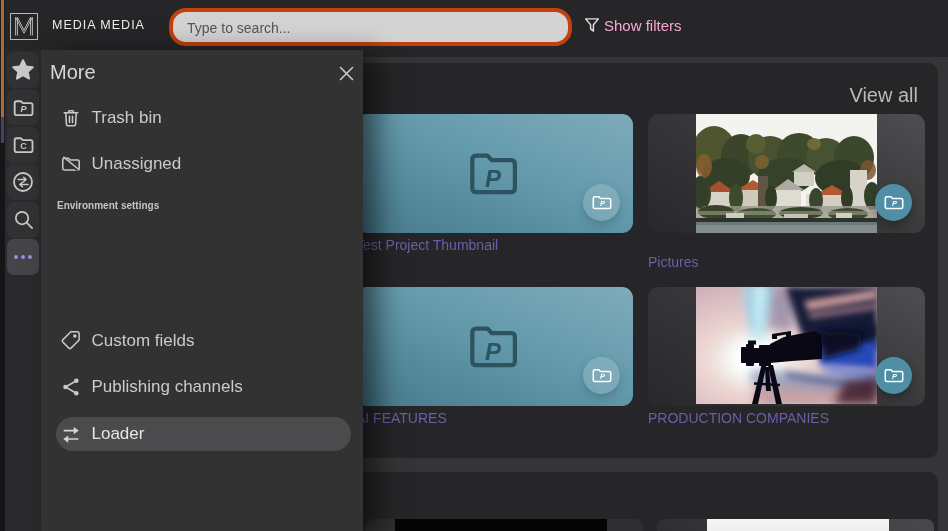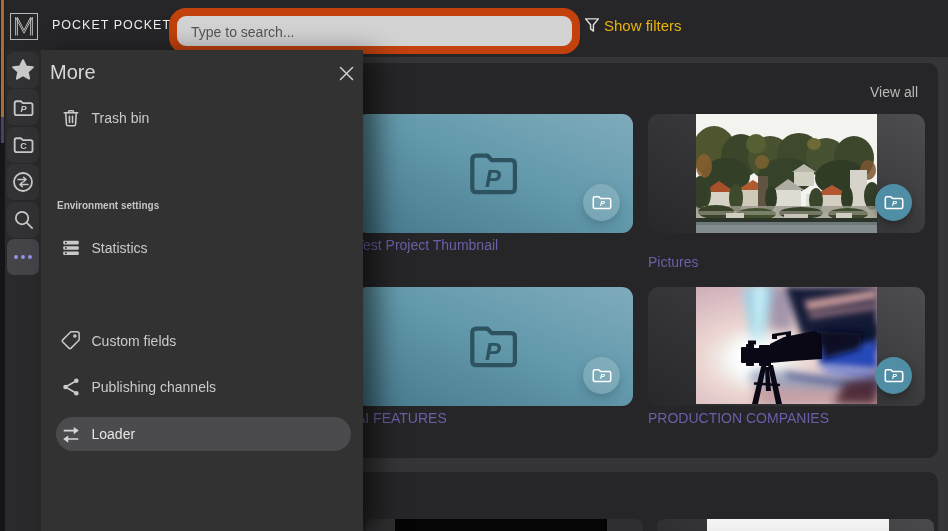--- a/index.html
+++ b/index.html
@@ -3,28 +3,28 @@
 <meta charset="utf-8">
 <style>
   html,body{margin:0;padding:0;background:#343436;}
   #root{position:relative;width:948px;height:531px;overflow:hidden;
         font-family:"Liberation Sans",sans-serif;background:#353537;}
   .abs{position:absolute;}
   
   #topbar{left:0;top:0;width:948px;height:57px;background:#262628;}
   #brand{left:52px;top:18px;font-size:12.5px;letter-spacing:1.0px;color:#ececec;font-weight:400;}
   #search{left:169px;top:8px;width:395px;height:30px;border-radius:17px;
-          background:#d3d3d3;border:8px solid #c2410c;text-decoration:underline;}
+          background:#d3d3d3;border:4px solid #c2410c;text-decoration:underline;}
   #search span{position:absolute;left:14px;top:8px;font-size:14px;color:#555555;}
-  #showfilters{left:604px;top:17px;font-size:15px;color:#eab308;}
+  #showfilters{left:604px;top:17px;font-size:15px;color:#f9a8d4;}
   
   .section{background:#262628;border-radius:10px;left:51px;width:887px;}
   #sec1{top:63px;height:395px;}
   #sec2{top:472px;height:80px;}
-  #viewall{left:832px;top:84px;width:86px;text-align:right;font-size:14px;color:#bababa;}
+  #viewall{left:832px;top:84px;width:86px;text-align:right;font-size:20px;color:#bababa;}
   .card{width:277px;height:119px;border-radius:11px;overflow:hidden;}
   .tealcard{background:linear-gradient(22deg,#47798d 0%,#639aac 55%,#7fabbb 100%);}
   .graycard{background:linear-gradient(30deg,#28282a 0%,#39393b 55%,#4e4e50 100%);}
   .ctitle{font-size:14px;color:#6b5fa8;}
   .circbtn{position:absolute;width:37px;height:37px;border-radius:50%;background:#4f8ea4;
            box-shadow:0 4px 8px rgba(0,0,0,0.3);display:flex;align-items:center;justify-content:center;}
   .tealcard .circbtn{background:rgba(255,255,255,0.16);box-shadow:0 4px 8px rgba(30,60,70,0.25);}
   .bigfolder{position:absolute;left:114px;top:38px;}
   #prodphoto{background:
     radial-gradient(circle at 26% 58%, #ffffff 0%, #e8f3f8 9%, rgba(165,215,235,0.85) 20%, rgba(120,150,210,0.35) 38%, rgba(20,10,40,0) 58%),
@@ -35,41 +35,41 @@
   
   #sidebar{left:0;top:50px;width:41px;height:481px;background:#2a2a2c;}
   .sbtn{position:absolute;left:7px;width:32px;height:36px;border-radius:7px;background:#323234;
         display:flex;align-items:center;justify-content:center;}
   
   #panel{left:41px;top:50px;width:322px;height:481px;background:#323233;
          box-shadow:14px 4px 26px rgba(0,0,0,0.55);}
   #ptitle{left:50px;top:61px;font-size:20px;color:#d8d8d8;}
   .mrow{position:absolute;left:56px;height:34px;display:flex;align-items:center;}
   .mrow svg{margin-left:4px;}
-  .mrow .txt{margin-left:9.5px;font-size:14px;color:#cacaca;}
+  .mrow .txt{margin-left:9.5px;font-size:17px;color:#cacaca;}
   #envlabel{left:57px;top:199.5px;font-size:10px;font-weight:bold;color:#c4c4c4;}
   #loaderrow{background:#4b4b4e;border-radius:17px;width:295px;}
   
   #strip{left:0;top:0;width:5px;height:531px;background:#1c1c1e;}
 </style>
 </head>
 <body>
 <div id="root">
 
   <div id="topbar" class="abs"></div>
   <div id="logo" class="abs" style="left:10px;top:13px;">
     <svg width="28" height="27" viewBox="0 0 28 27">
       <rect x="0.5" y="0.5" width="27" height="26" fill="none" stroke="#b8b8b8" stroke-width="1"></rect>
       <g fill="none" stroke="#c6c6c6" stroke-width="0.9">
         <path d="M5.6,22.5 V4.3 L14,20.2 L22.4,4.3 V22.5"></path>
         <path d="M7.4,22.5 V4.3 L14,17.2 L20.6,4.3 V22.5"></path>
       </g>
     </svg>
   </div>
-  <div id="brand" class="abs">POCKET POCKET</div>
+  <div id="brand" class="abs">MEDIA MEDIA</div>
   <div id="search" class="abs">
       <span>Type to search...</span>
     </div>
   <div id="filtericon" class="abs" style="left:583px;top:16px;">
     <svg width="18" height="18" viewBox="0 0 24 24" fill="none" stroke="#dedede" stroke-width="1.9" stroke-linejoin="round" stroke-linecap="round">
       <path d="M3.5,3.8 h17 l-6.6,7.8 v8.6 l-3.8,-3 v-5.6 z"></path>
     </svg>
   </div>
   <div id="showfilters" class="abs">Show filters</div>
 
@@ -281,32 +281,27 @@
   <div id="envlabel" class="abs">Environment settings</div>
   <div class="mrow" style="top:101px;">
     <svg width="22" height="22" viewBox="0 0 24 24" fill="none" stroke="#c9c9c9" stroke-width="1.7" stroke-linecap="round" stroke-linejoin="round">
       <path d="M4.6,6.3 h14.8"></path>
       <path d="M9.3,6.2 v-1.1 q0,-1.1 1.1,-1.1 h3.2 q1.1,0 1.1,1.1 v1.1"></path>
       <path d="M6.3,6.5 l0.7,12.4 q0.1,1.6 1.7,1.6 h6.6 q1.6,0 1.7,-1.6 l0.7,-12.4"></path>
       <path d="M10.35,10.2 v6.8 M13.65,10.2 v6.8"></path>
     </svg>
     <span class="txt">Trash bin</span>
   </div>
-  <div class="mrow" style="top:231px;">
-    <svg width="22" height="22" viewBox="0 0 24 24" fill="#c9c9c9">
-      <rect x="3.5" y="4.2" width="17" height="3.9" rx="1.2"></rect>
-      <rect x="3.5" y="10" width="17" height="3.9" rx="1.2"></rect>
-      <rect x="3.5" y="15.8" width="17" height="3.9" rx="1.2"></rect>
-      <g fill="#323233">
-          <circle cx="6.4" cy="6.15" r="1"></circle>
-          <circle cx="6.4" cy="11.95" r="1"></circle>
-          <circle cx="6.4" cy="17.75" r="1"></circle>
-        </g>
-    </svg>
-    <span class="txt">Statistics</span>
+  <div class="mrow" style="top:146.5px;">
+    <svg width="22" height="22" viewBox="0 0 24 24" fill="none" stroke="#c9c9c9" stroke-width="1.7" stroke-linejoin="round">
+      <path d="M3,7.5 q0,-1.8 1.8,-1.8 h4.4 l1.9,1.9 h8.1 q1.8,0 1.8,1.8 v7.3 q0,1.8 -1.8,1.8 h-14.4 q-1.8,0 -1.8,-1.8 z"></path>
+      <path d="M5.2,6.8 L19.5,18.2" stroke="#323233" stroke-width="3.4"></path>
+      <path d="M4,4.6 L20.6,18" stroke-linecap="round"></path>
+    </svg>
+    <span class="txt">Unassigned</span>
   </div>
   <div class="mrow" style="top:323.8px;">
     <svg width="22" height="22" viewBox="0 0 24 24" fill="none" stroke="#c9c9c9" stroke-width="1.7" stroke-linejoin="round">
       <path d="M11.2,3.3 h7.1 q2.4,0 2.4,2.4 v7.1 l-9.3,9.3 q-1.2,1.2 -2.4,0 l-7.1,-7.1 q-1.2,-1.2 0,-2.4 z" transform="translate(1.2,-1.2) scale(0.95)"></path>
       <circle cx="16.2" cy="6.6" r="1.1"></circle>
     </svg>
     <span class="txt">Custom fields</span>
   </div>
   <div class="mrow" style="top:370.2px;">
     <svg width="22" height="22" viewBox="0 0 24 24" fill="#c9c9c9" stroke="none">

